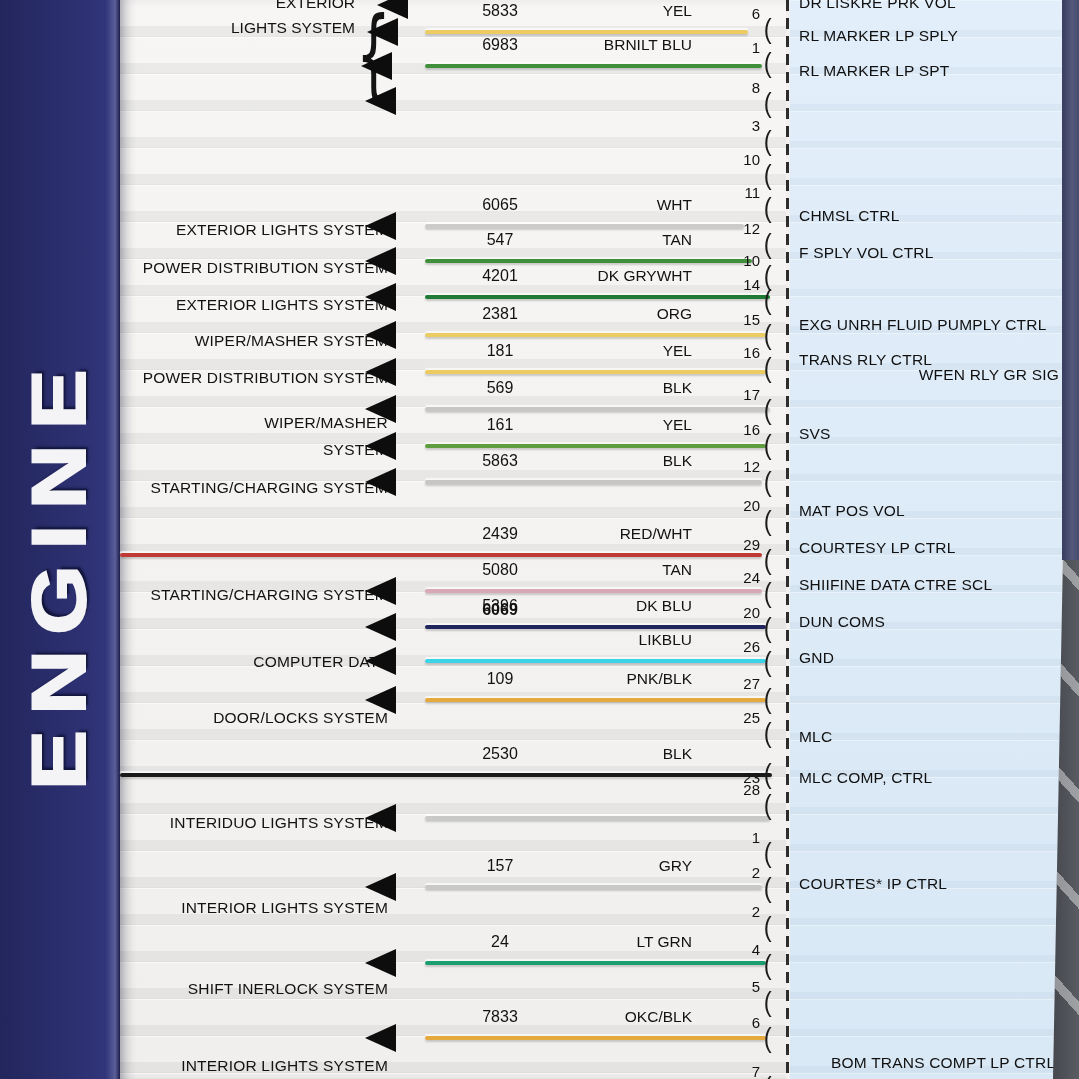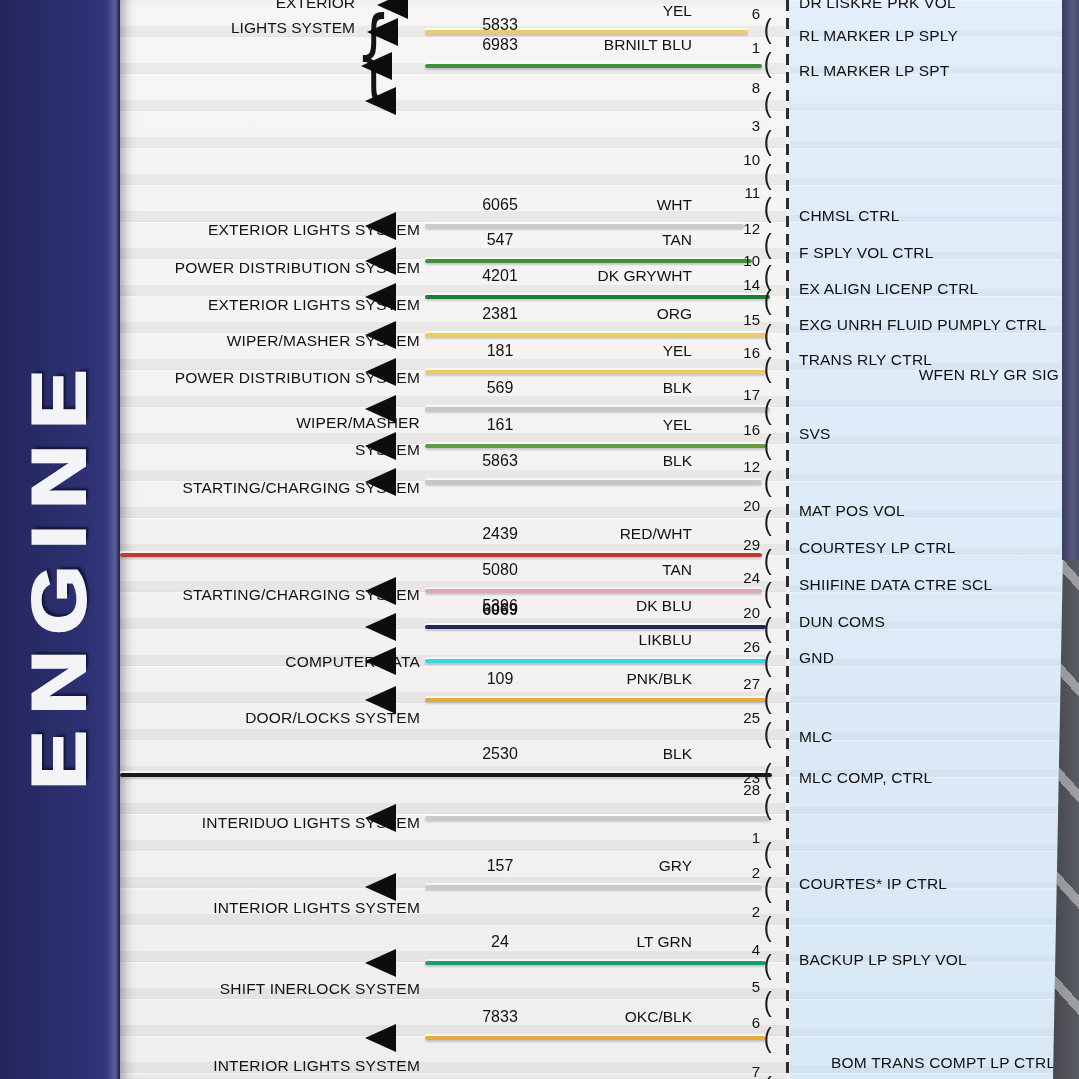--- a/index.html
+++ b/index.html
@@ -32,21 +32,21 @@
       linear-gradient(180deg,#f7f6f4,#f0efed);
     box-shadow:inset 10px 0 14px -8px rgba(10,10,40,.45);
   }
   .wline{position:absolute; height:4px; border-radius:2px;
     box-shadow:0 -2px 1px rgba(255,255,255,.7), 0 2px 2px rgba(90,90,90,.28);}
   .wnum{position:absolute; left:320px; width:120px; text-align:center;
     font-size:16px; height:20px; line-height:20px;}
   .wcode{position:absolute; left:300px; width:272px; text-align:right;
     font-size:15.5px; height:20px; line-height:20px;}
   .wsys{position:absolute; left:0; width:268px; text-align:right;
-    font-size:15.5px; height:20px; line-height:20px; letter-spacing:.2px;margin-left:32px;}
+    font-size:15.5px; height:20px; line-height:20px; letter-spacing:.2px;}
   .arrow{position:absolute; width:0; height:0;
     border-top:14px solid transparent; border-bottom:14px solid transparent;
     border-right:31px solid #0d0d0d;}
   .pin{position:absolute; left:582px; width:58px; text-align:right;
     font-size:15px; height:20px; line-height:20px;}
   .brk{position:absolute; left:643px; font-size:28px; line-height:34px;
     color:#1c1c1c; transform:scaleX(.85);}
   .sysgroup{position:absolute; left:0; top:-10px; width:235px; text-align:right;
     font-size:15.5px; line-height:25px;}
   .brace{position:absolute; left:236px; top:-16px; font-size:100px; line-height:140px;
@@ -89,21 +89,21 @@
   </div>
 
   <div class="main">
     <div class="sysgroup">
       <div>EXTERIOR</div>
       <div>LIGHTS SYSTEM</div>
     </div>
     <div class="brace">{</div>
 
   <div class="wline" style="left: 305px; width: 323px; top: 30px; background: rgb(236, 203, 99);"></div>
-      <div class="wnum" style="top: 1px; margin-top: 14px;">5833</div>
+      <div class="wnum" style="top: 1px;">5833</div>
       <div class="wcode" style="top: 1px;">YEL</div>
       <div class="wline" style="left: 305px; width: 337px; top: 64px; background: rgb(63, 143, 59);"></div>
       <div class="wnum" style="top: 35px;">6983</div>
       <div class="wcode" style="top: 35px;">BRNILT BLU</div>
       <div class="wline" style="left: 305px; width: 319px; top: 224px; background: rgb(203, 203, 203);"></div>
       <div class="wnum" style="top: 195px;">6065</div>
       <div class="wcode" style="top: 195px;">WHT</div>
       <div class="wsys" style="top: 220px;">EXTERIOR LIGHTS SYSTEM</div>
       <div class="wline" style="left: 305px; width: 327px; top: 259px; background: rgb(63, 143, 59);"></div>
       <div class="wnum" style="top: 230px;">547</div>
@@ -252,33 +252,31 @@
 
   <div class="dash"></div>
 
   <div class="panel">
 
   <div class="rlabel" style="top: -8px;">DR LISKRE PRK VOL</div>
       <div class="rlabel" style="top: 25px;">RL MARKER LP SPLY</div>
       <div class="rlabel" style="top: 60px;">RL MARKER LP SPT</div>
       <div class="rlabel" style="top: 205px;">CHMSL CTRL</div>
       <div class="rlabel" style="top: 242px;">F SPLY VOL CTRL</div>
-      <div class="rlabel" style="top: 278px;">EX ALIGN LICENP CTRL</div>
       <div class="rlabel" style="top: 314px;">EXG UNRH FLUID PUMPLY CTRL</div>
       <div class="rlabel" style="top: 349px;">TRANS RLY CTRL</div>
       <div class="rlabel" style="top: 364px; text-align: right;">WFEN RLY GR SIG</div>
       <div class="rlabel" style="top: 423px;">SVS</div>
       <div class="rlabel" style="top: 500px;">MAT POS VOL</div>
       <div class="rlabel" style="top: 537px;">COURTESY LP CTRL</div>
       <div class="rlabel" style="top: 574px;">SHIIFINE DATA CTRE SCL</div>
       <div class="rlabel" style="top: 611px;">DUN COMS</div>
       <div class="rlabel" style="top: 647px;">GND</div>
       <div class="rlabel" style="top: 726px;">MLC</div>
       <div class="rlabel" style="top: 767px;">MLC COMP, CTRL</div>
       <div class="rlabel" style="top: 873px;">COURTES* IP CTRL</div>
-      <div class="rlabel" style="top: 949px;">BACKUP LP SPLY VOL</div>
       <div class="rlabel" style="top: 1052px; margin-left: 32px;">BOM TRANS COMPT LP CTRL</div>
     </div>
 
   <div class="edge-top"></div>
   <div class="edge-bottom"></div>
 
 </div>
 
 </body></html>

